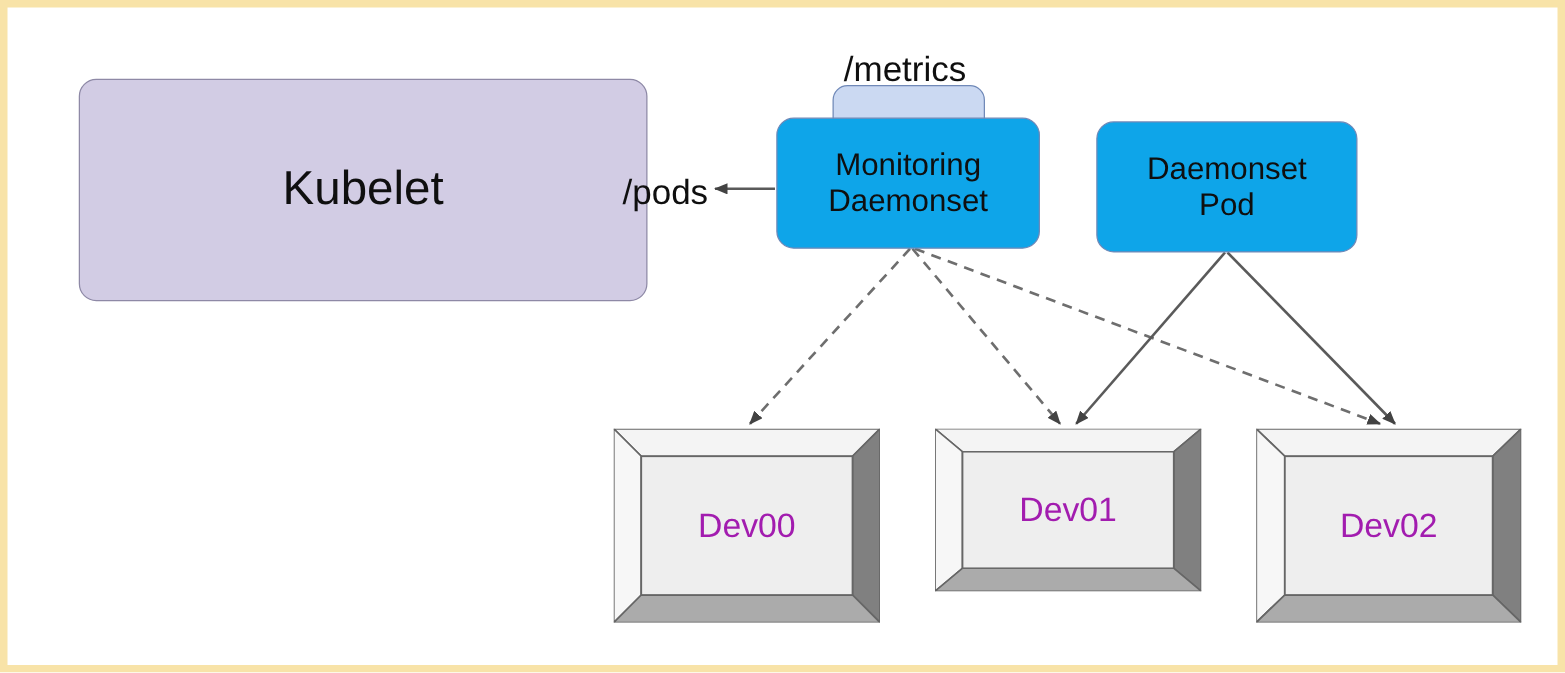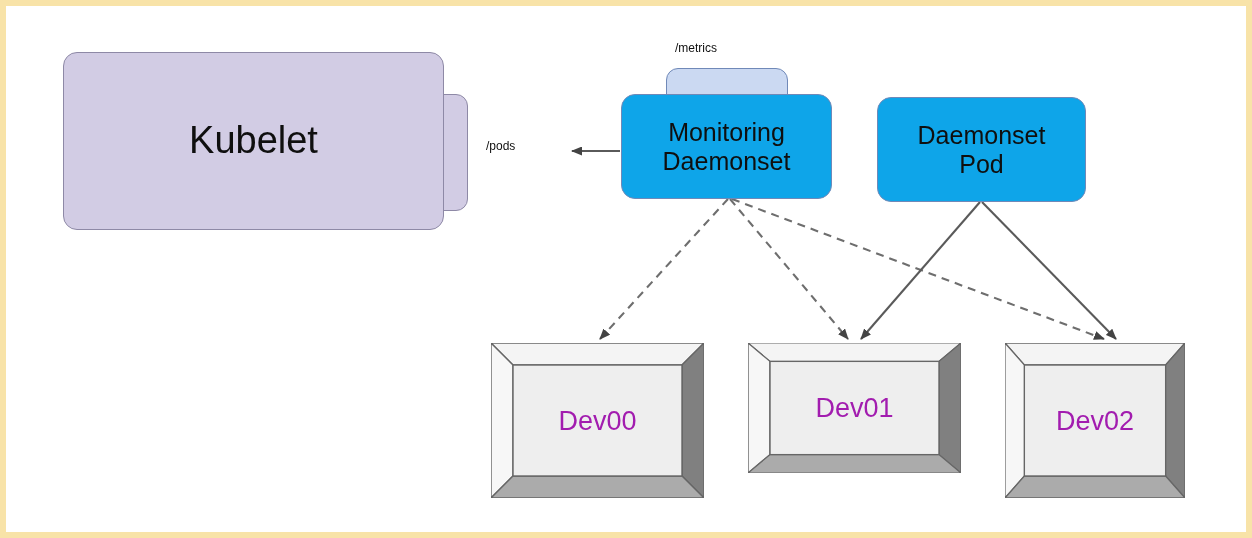--- a/index.html
+++ b/index.html
@@ -79,21 +79,21 @@
   .tab-top {
     background: #cbd9f2;
     border: 1.6px solid #7089b8;
     border-radius: 12px 12px 0 0;
   }
 
   
   .edge-label {
     position: absolute;
     color: #0f0f0f;
-    font-size: 12px;
+    font-size: 28px;
     line-height: 1;
     white-space: nowrap;
   }
 
   
   .device {
     position: absolute;
     box-sizing: border-box;
   }
   .device .face {
@@ -142,23 +142,23 @@
 
       <line x1="726" y1="193" x2="1098" y2="333" stroke="#6e6e6e" stroke-width="2.1" stroke-dasharray="8 6" marker-end="url(#arrow-dashed)"></line>
 
       <line x1="974" y1="196" x2="855" y2="333" stroke="#5a5a5a" stroke-width="2.1" marker-end="url(#arrow-solid)"></line>
 
       <line x1="976" y1="196" x2="1110" y2="333" stroke="#5a5a5a" stroke-width="2.1" marker-end="url(#arrow-solid)"></line>
     </svg>
 
     <div class="tab tab-right" style="left:432px; top:88px; width:30px; height:117px;"></div>
 
-    <div class="node node-purple k-title" style="left:57px; top:46px; width:381px; height:178px;">Kubelet</div>
-
-    <div class="edge-label" style="left:480px; top:134px;">/pods</div>
+    <div class="node node-purple k-title" style="left:57px; top:57px; width:455px; height:178px;">Kubelet</div>
+
+    <div class="edge-label" style="left:492px; top:134px;">/pods</div>
 
     <div class="edge-label" style="left:669px; top:36px;">/metrics</div>
 
     <div class="tab tab-top" style="left:660px; top:62px; width:122px; height:30px;"></div>
 
     <div class="node node-blue n-title" style="left:615px; top:88px; width:211px; height:105px;">Monitoring
 Daemonset</div>
 
     <div class="node node-blue n-title" style="left:871px; top:91px; width:209px; height:105px;">Daemonset
 Pod</div>
@@ -178,21 +178,21 @@
       <svg class="face" viewBox="0 0 213 155" preserveAspectRatio="none">
         <polygon points="0,0 213,0 191,22 22,22" fill="#f4f4f4" stroke="#666666" stroke-width="1.4"></polygon>
         <polygon points="0,0 22,22 22,133 0,155" fill="#f7f7f7" stroke="#666666" stroke-width="1.4"></polygon>
         <polygon points="213,0 213,155 191,133 191,22" fill="#808080" stroke="#666666" stroke-width="1.4"></polygon>
         <polygon points="0,155 22,133 191,133 213,155" fill="#ababab" stroke="#666666" stroke-width="1.4"></polygon>
         <rect x="22" y="22" width="169" height="111" fill="#eeeeee" stroke="#666666" stroke-width="1.4"></rect>
       </svg>
       <div class="dev-label">Dev01</div>
     </div>
 
-    <div class="device" style="left:999px; top:337px; width:180px; height:155px;">
+    <div class="device" style="left:999px; top:337px; width:212px; height:155px;">
       <svg class="face" viewBox="0 0 204 155" preserveAspectRatio="none">
         <polygon points="0,0 204,0 182,22 22,22" fill="#f4f4f4" stroke="#666666" stroke-width="1.4"></polygon>
         <polygon points="0,0 22,22 22,133 0,155" fill="#f7f7f7" stroke="#666666" stroke-width="1.4"></polygon>
         <polygon points="204,0 204,155 182,133 182,22" fill="#808080" stroke="#666666" stroke-width="1.4"></polygon>
         <polygon points="0,155 22,133 182,133 204,155" fill="#ababab" stroke="#666666" stroke-width="1.4"></polygon>
         <rect x="22" y="22" width="160" height="111" fill="#eeeeee" stroke="#666666" stroke-width="1.4"></rect>
       </svg>
       <div class="dev-label">Dev02</div>
     </div>
 

